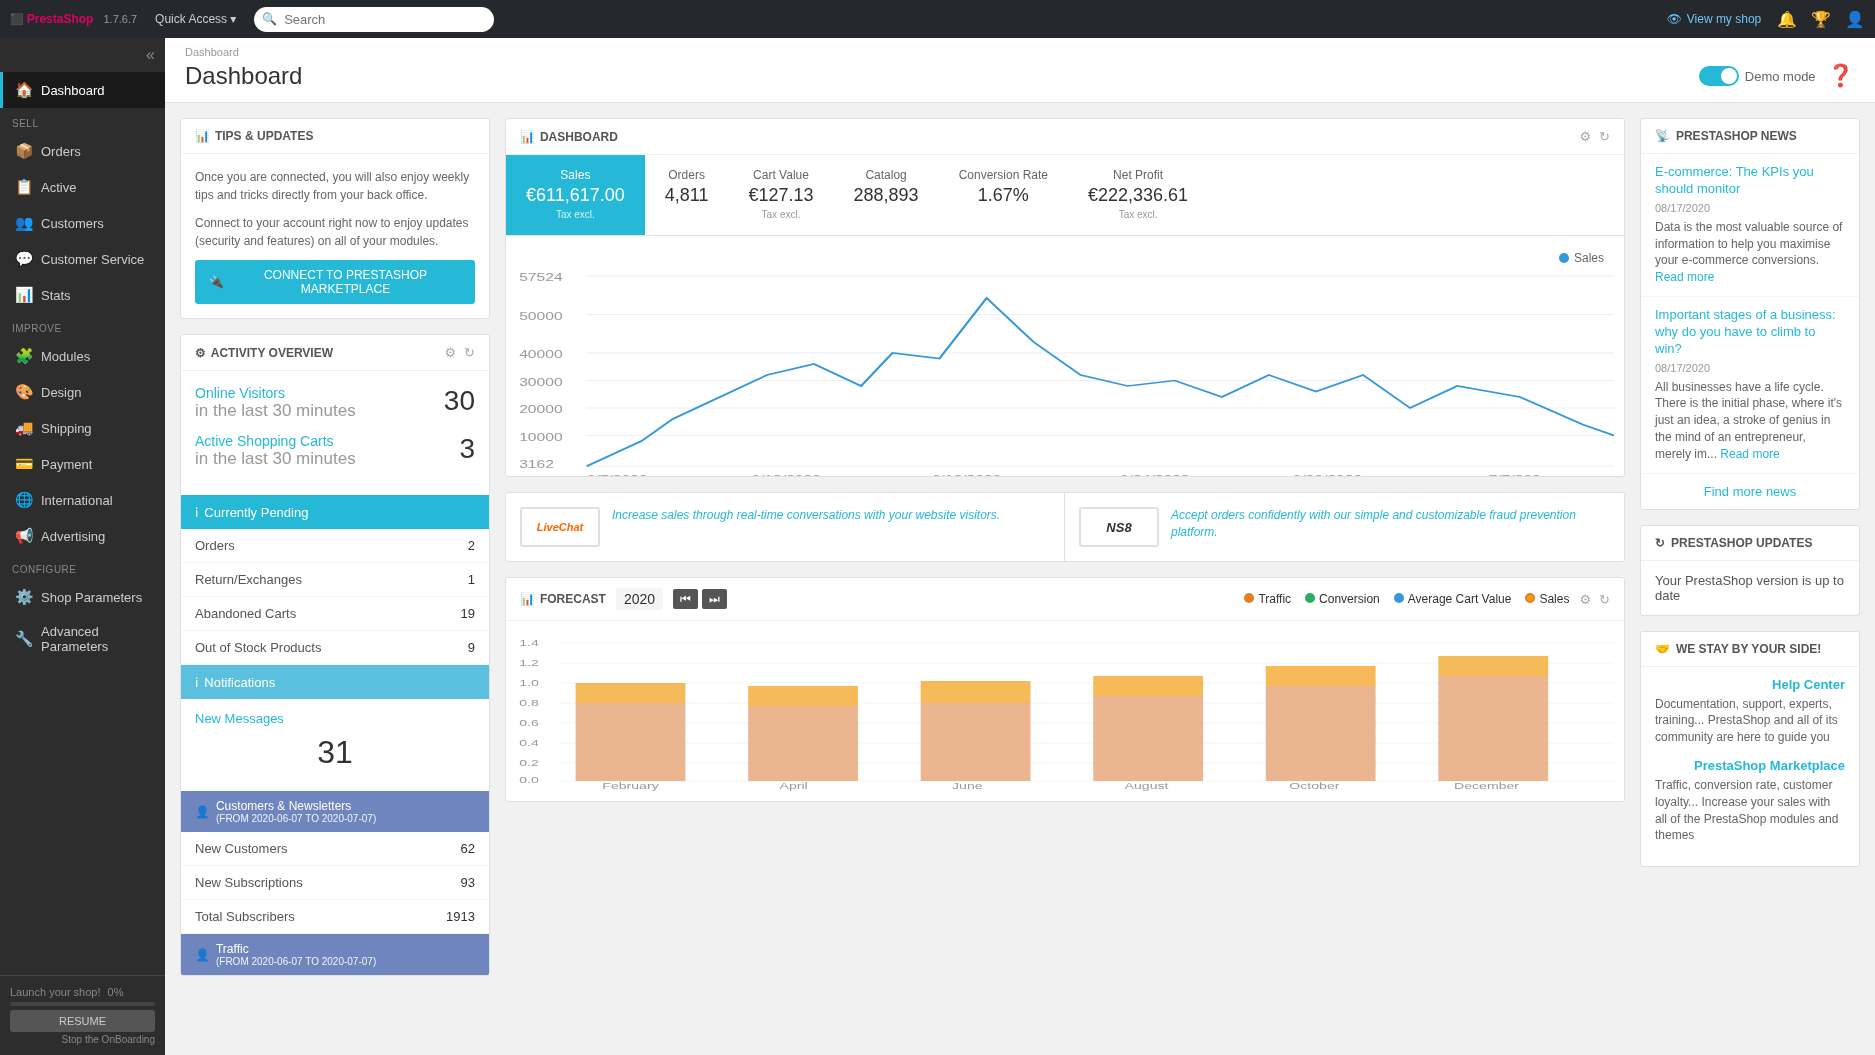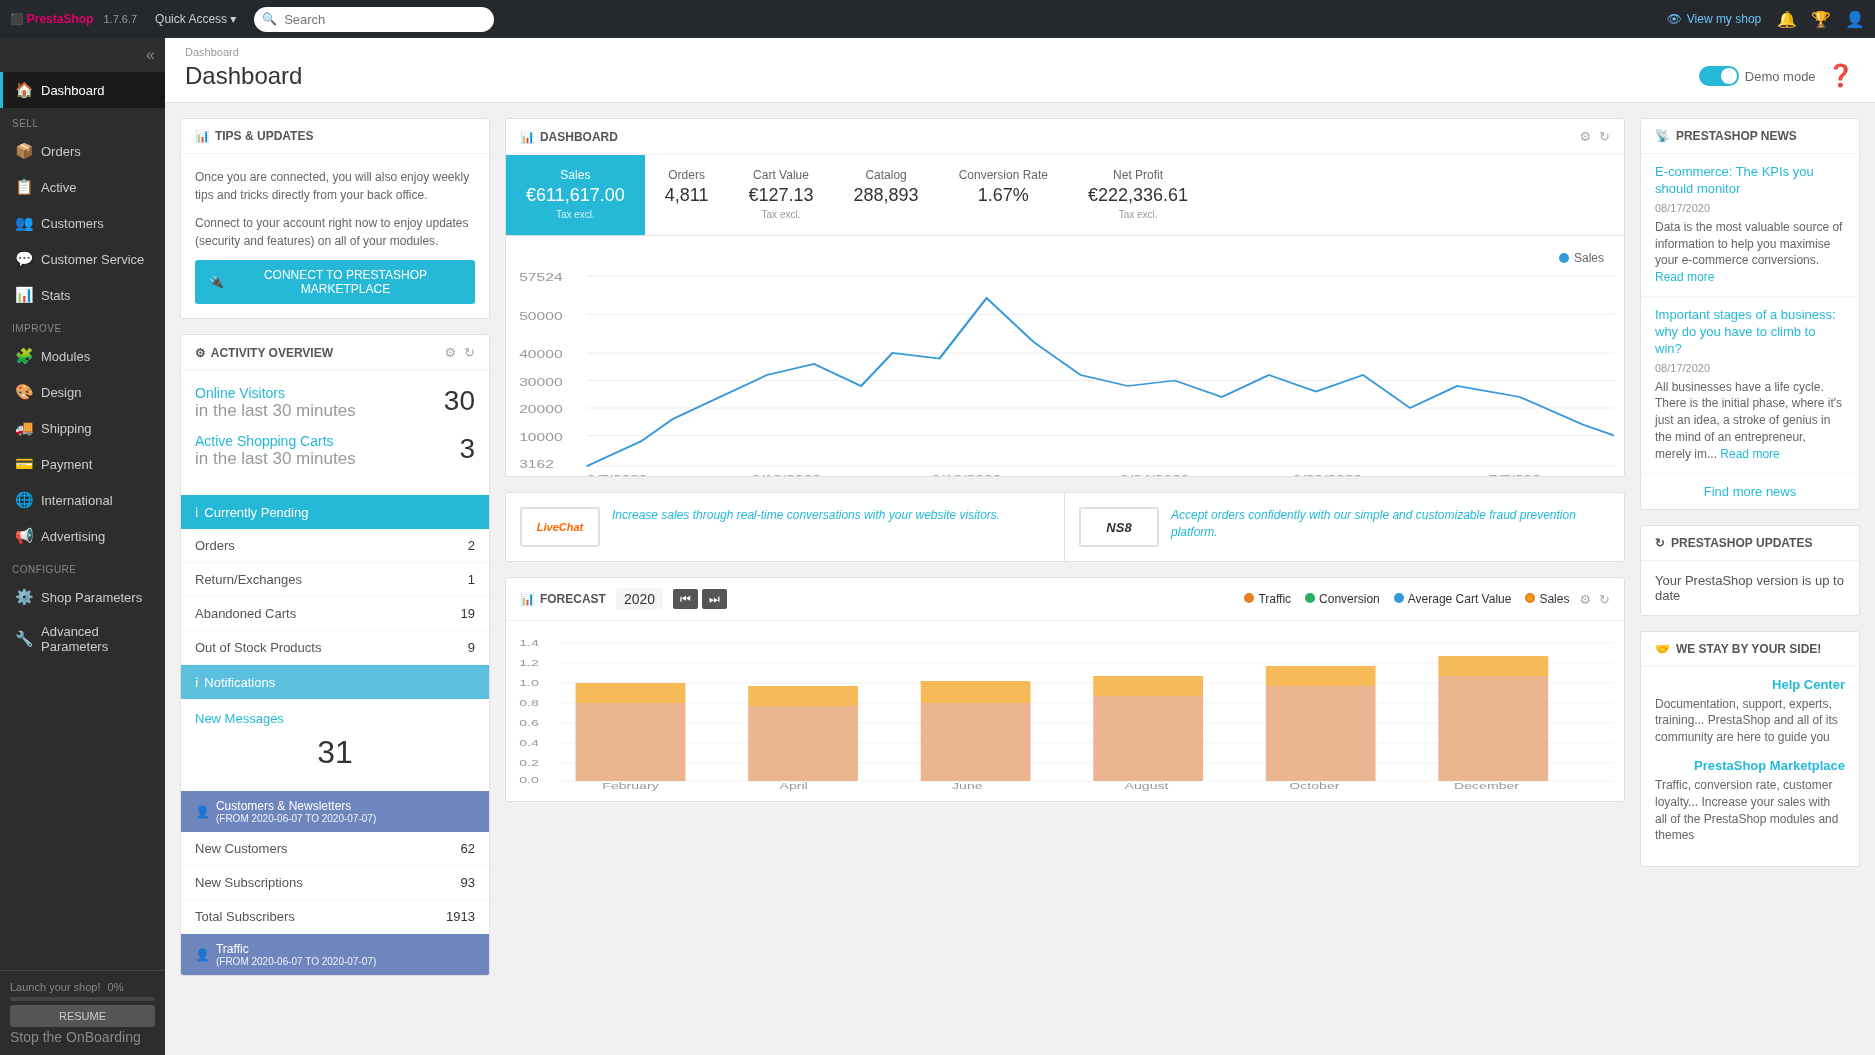--- a/index.html
+++ b/index.html
@@ -26,21 +26,21 @@
     .sidebar-toggle { text-align: right; padding: 8px 10px; color: #888; cursor: pointer; font-size: 16px; }
     .sidebar-section-label { font-size: 10px; color: #888; padding: 10px 12px 4px; text-transform: uppercase; letter-spacing: 0.5px; }
     .sidebar-item { display: flex; align-items: center; gap: 8px; padding: 9px 12px; cursor: pointer; color: #ccc; font-size: 13px; border-left: 3px solid transparent; }
     .sidebar-item.active { background: #1a1a1a; border-left-color: #25b9d7; color: #fff; }
     .sidebar-item .s-icon { font-size: 15px; width: 18px; text-align: center; }
     .sidebar-bottom { margin-top: auto; padding: 10px; border-top: 1px solid #444; }
     .launch-shop { color: #888; font-size: 11px; }
     .progress-bar-wrap { background: #444; border-radius: 3px; height: 4px; margin: 4px 0; }
     .progress-bar-fill { background: #25b9d7; height: 4px; border-radius: 3px; }
     .resume-btn { background: #555; color: #ccc; border: none; padding: 5px 4px; border-radius: 3px; font-size: 11px; cursor: pointer; width: 100%; }
-    .onboarding-text { font-size: 14px; color: #888; margin-top: 2px; }
+    .onboarding-text { font-size: 10px; color: #888; margin-top: 2px; text-align: right; }
 
     
     .main { flex: 1; overflow-y: auto; padding: 0; }
     .page-header { background: #fff; padding: 8px 20px 12px; border-bottom: 1px solid #e0e0e0; }
     .breadcrumb { font-size: 11px; color: #999; margin-bottom: 4px; }
     .page-title { font-size: 24px; font-weight: 300; color: #333; display: flex; align-items: center; justify-content: space-between; }
     .page-title-right { display: flex; align-items: center; gap: 12px; }
     .demo-toggle { display: flex; align-items: center; gap: 6px; font-size: 13px; color: #666; }
     .toggle-switch { width: 40px; height: 20px; background: #25b9d7; border-radius: 10px; position: relative; cursor: pointer; }
     .toggle-knob { width: 16px; height: 16px; background: #fff; border-radius: 50%; position: absolute; right: 2px; top: 2px; }

